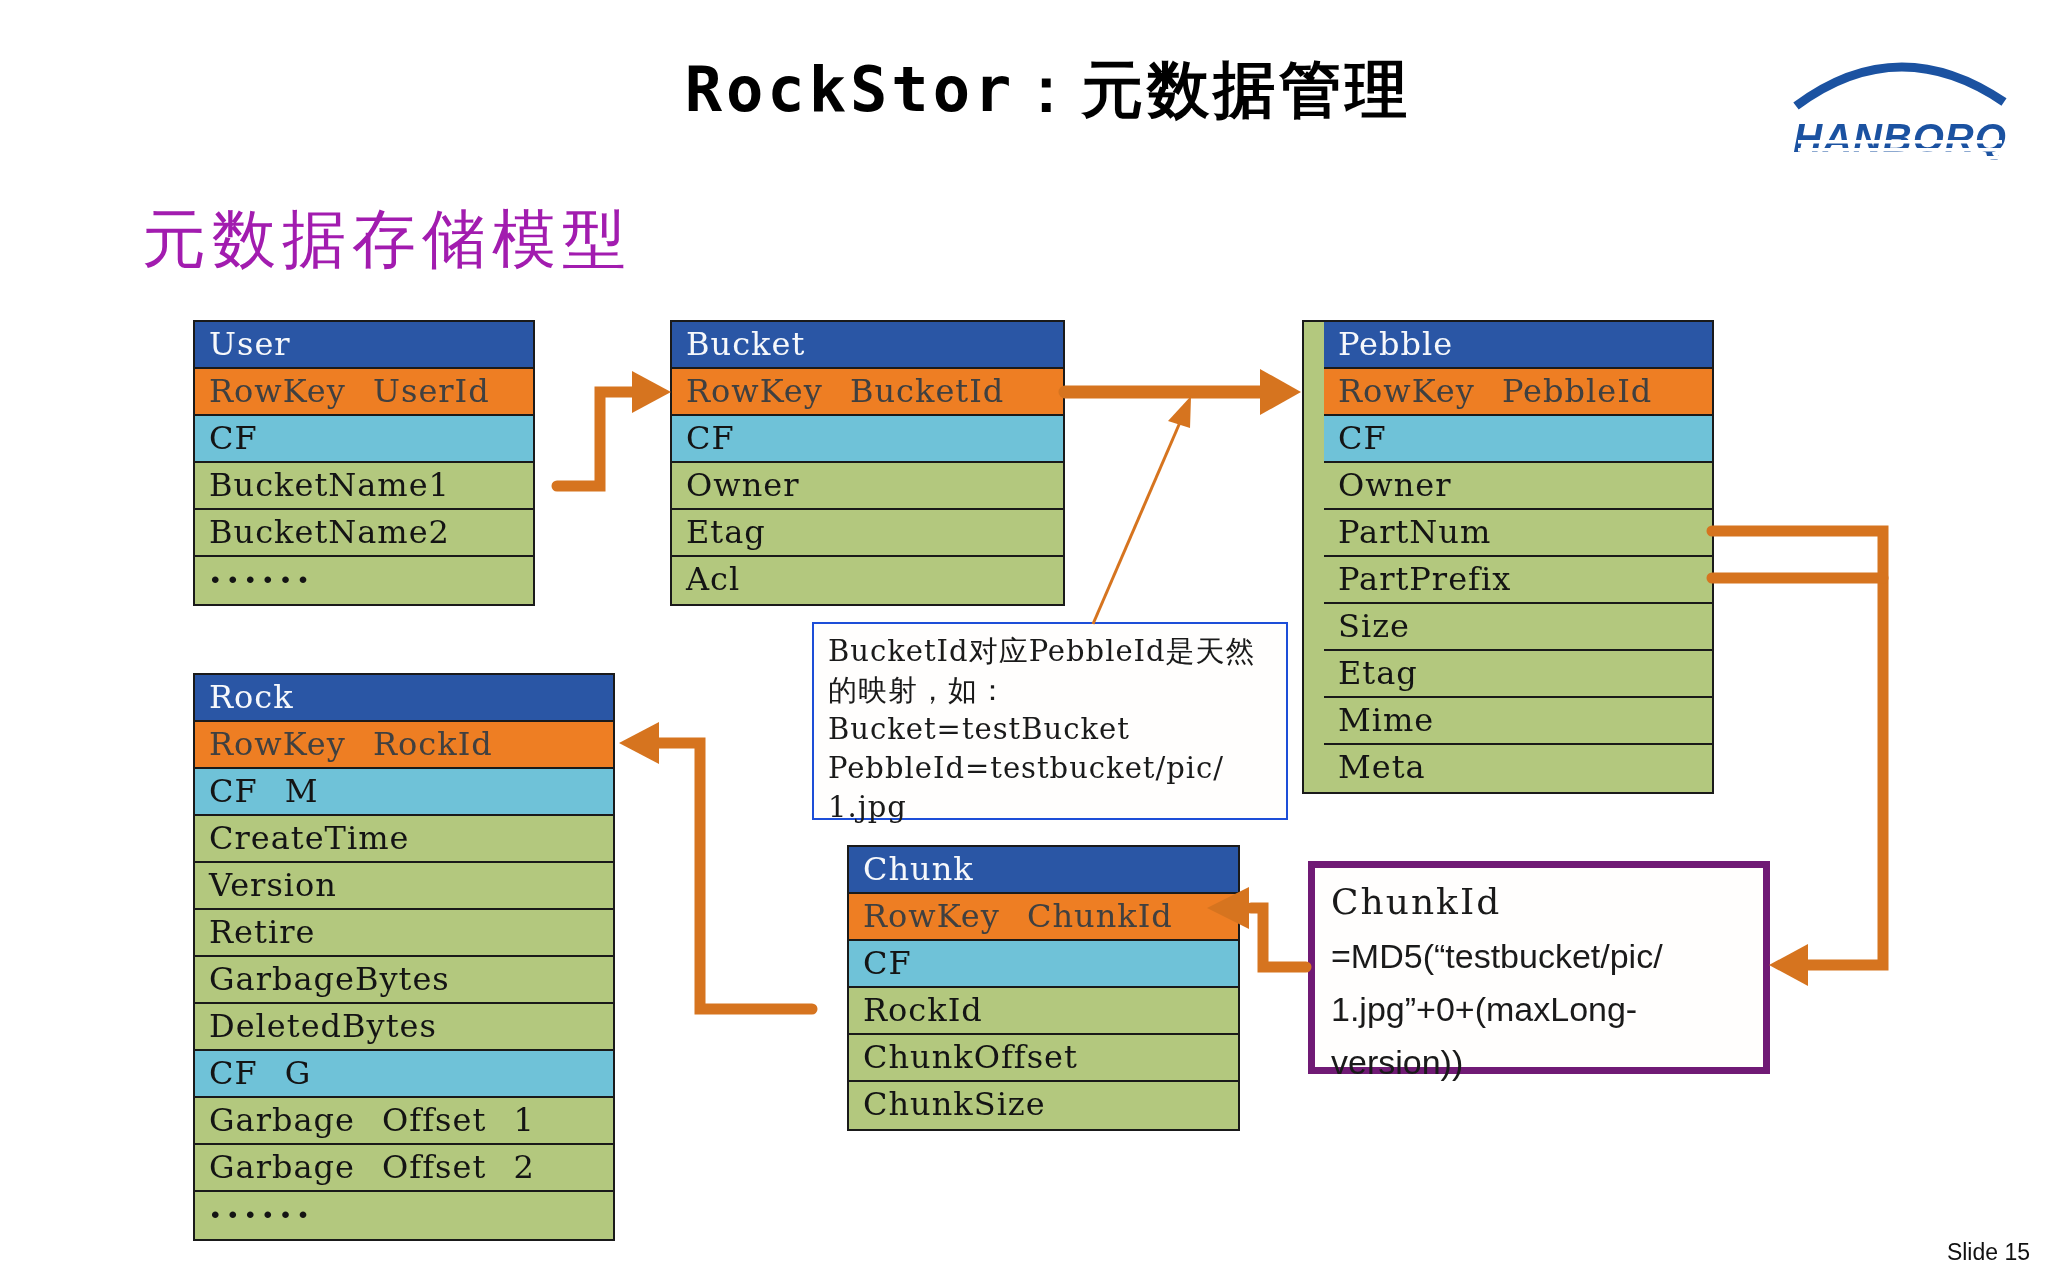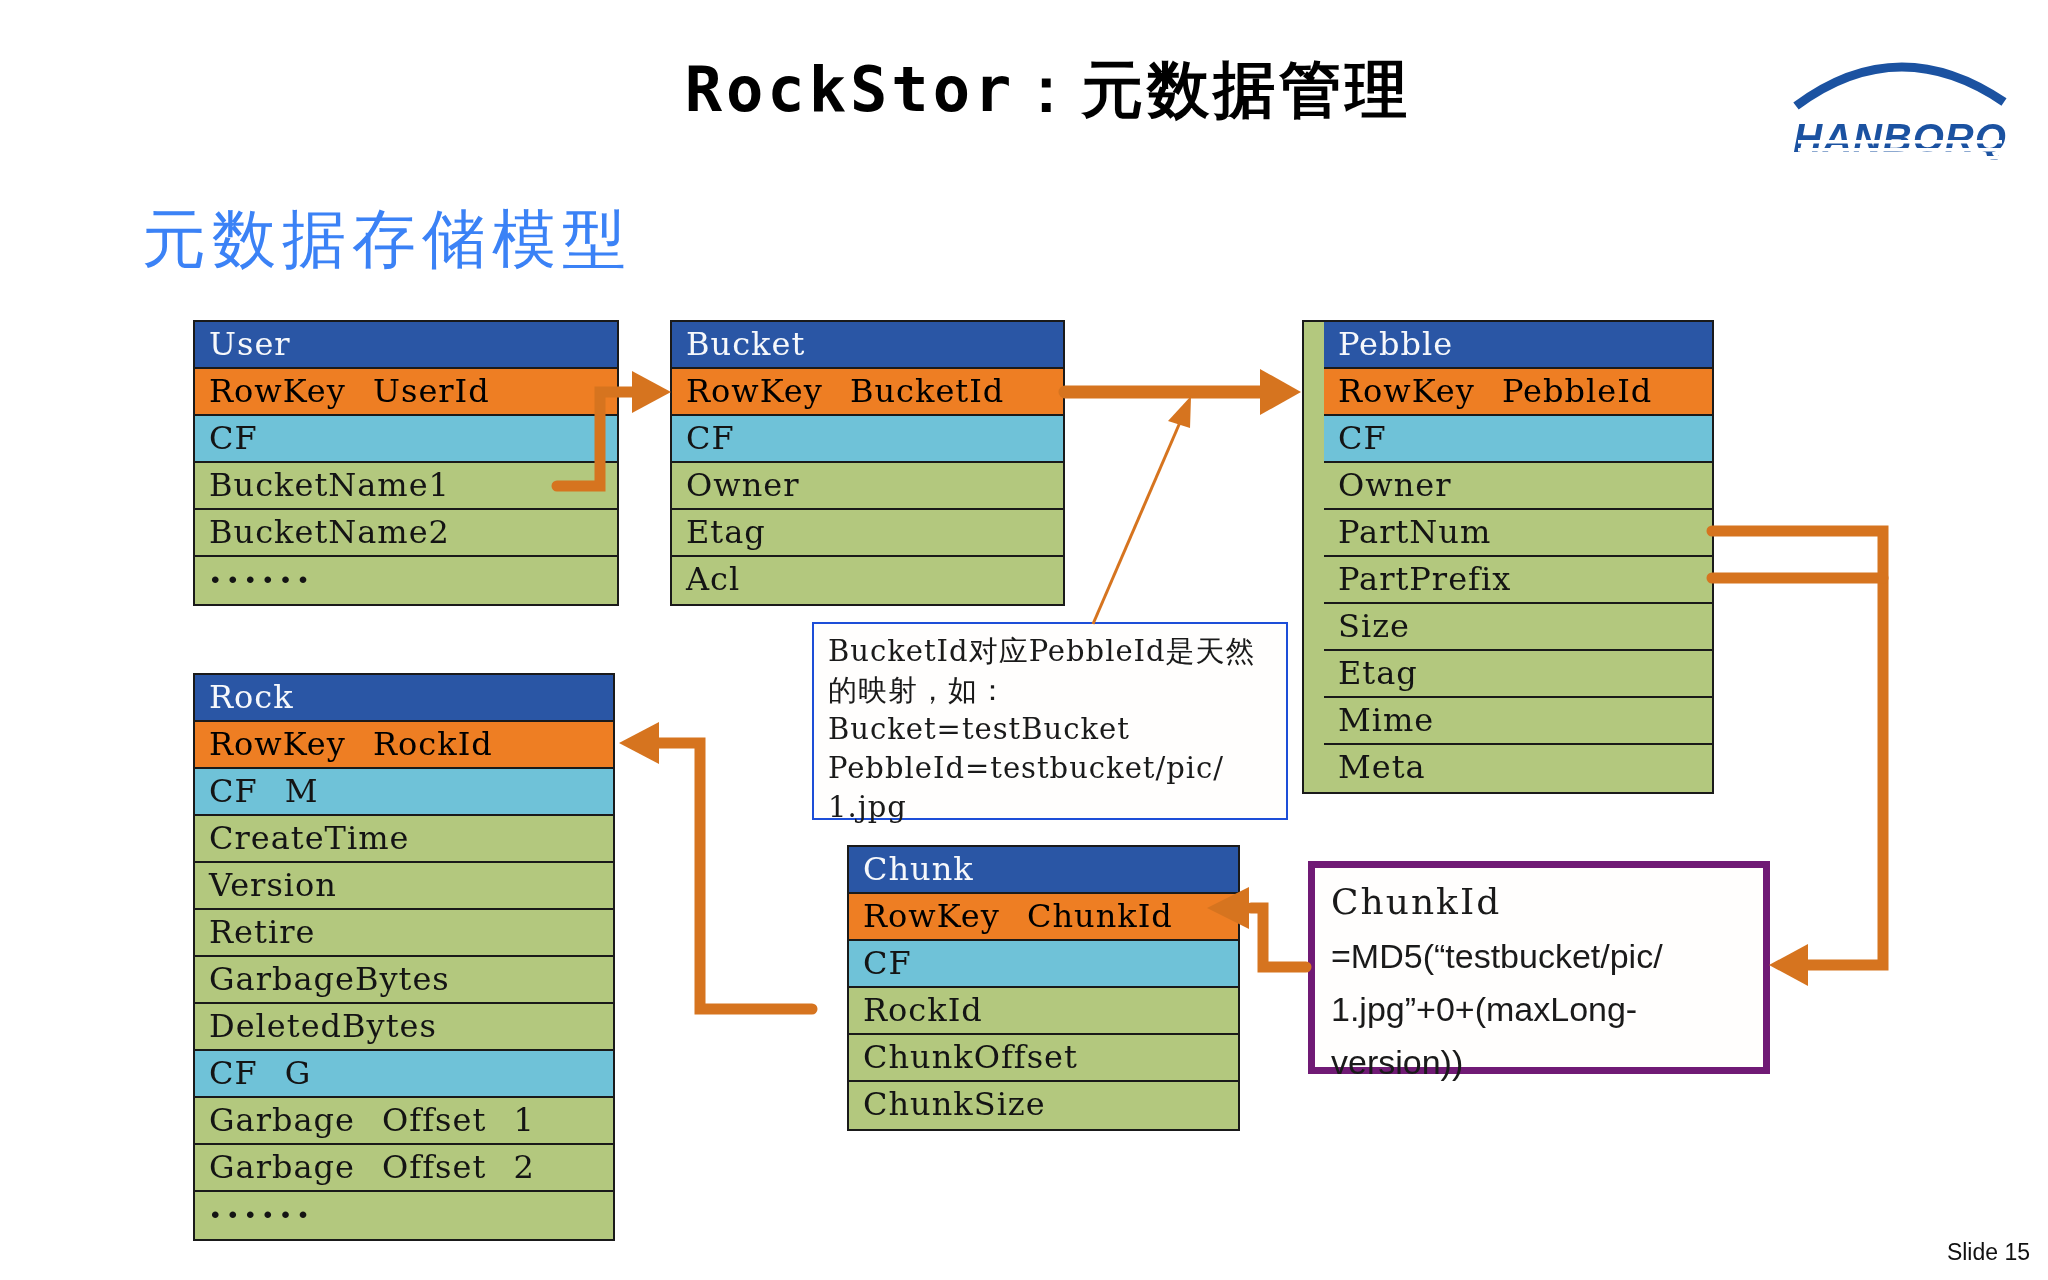--- a/index.html
+++ b/index.html
@@ -4,34 +4,34 @@
 <style>
   html,body{margin:0;padding:0;background:#ffffff;}
   #slide{position:relative;width:2048px;height:1280px;background:#ffffff;overflow:hidden;
          font-family:"DejaVu Serif","Liberation Serif",serif;color:#1a1a1a;}
 
   
   .title{position:absolute;top:48px;left:0;right:0;text-align:center;
          font-family:"DejaVu Sans Mono","DejaVu Sans",monospace;
          font-size:62px;font-weight:600;letter-spacing:4px;color:#000;margin-left:48px;}
   .subtitle{position:absolute;top:196px;left:142px;
-         font-size:64px;font-weight:500;letter-spacing:6px;color:#3b82f6;
+         font-size:64px;font-weight:500;letter-spacing:6px;color:#a21caf;
          font-family:"DejaVu Serif","Liberation Serif",serif;}
 
   
   .logo{position:absolute;top:44px;left:1790px;width:220px;height:130px;}
 
   
   .dtable{position:absolute;border:2px solid #1a1a1a;box-sizing:border-box;background:#b3c87e;}
   .drow{box-sizing:border-box;height:47px;line-height:45px;padding-left:14px;
         font-size:32px;letter-spacing:1px;word-spacing:16px;white-space:nowrap;
         border-bottom:2px solid #1a1a1a;overflow:hidden;}
   .drow:last-child{border-bottom:none;}
   .drow.header{background:#2a56a5;color:#f6f8fb;}
-  .drow.rowkey{background:#ee7e23;color:#000000;}
+  .drow.rowkey{background:#ee7e23;color:#404040;}
   .drow.cf{background:#6fc2d8;color:#141414;}
   .drow.data{background:#b3c87e;color:#141414;}
   .drow.dots{background:#b3c87e;color:#141414;font-weight:bold;letter-spacing:5px;font-size:36px;}
 
   
   .note{position:absolute;background:#fffefd;box-sizing:border-box;}
   .note1{border:2px solid #1d4ed8;padding:8px 14px;}
   .note1 .nline{font-size:29px;line-height:39px;letter-spacing:1px;white-space:nowrap;}
   .note2{border:7px solid #701a75;padding:6px 16px;}
   .note2 .ntitle{font-size:36px;line-height:56px;letter-spacing:2px;}
@@ -55,21 +55,21 @@
     <svg width="220" height="130" viewBox="0 0 220 130">
       <path d="M6 62 Q108 -14 214 58" fill="none" stroke="#1b52a1" stroke-width="9"></path>
       <text x="110" y="108" text-anchor="middle" font-family="Liberation Sans, DejaVu Sans, sans-serif" font-size="40" font-weight="bold" font-style="italic" fill="#1b52a1" letter-spacing="1">HANBORQ</text>
       <rect x="8" y="96" width="204" height="3.5" fill="#ffffff"></rect>
       <rect x="8" y="104" width="204" height="3.5" fill="#ffffff"></rect>
       <rect x="8" y="112" width="204" height="3.5" fill="#ffffff"></rect>
     </svg>
   </div>
 
   <div id="tables">
-      <div class="dtable" style="left: 193px; top: 320px; width: 426px;">
+      <div class="dtable" style="left: 193px; top: 320px; width: 342px;">
         <div class="drow header">User</div>
         <div class="drow rowkey">RowKey UserId</div>
         <div class="drow cf">CF</div>
         <div class="drow data">BucketName1</div>
         <div class="drow data">BucketName2</div>
         <div class="drow dots">······</div>
       </div>
       <div class="dtable" style="left: 670px; top: 320px; width: 395px;">
         <div class="drow header">Bucket</div>
         <div class="drow rowkey">RowKey BucketId</div>

